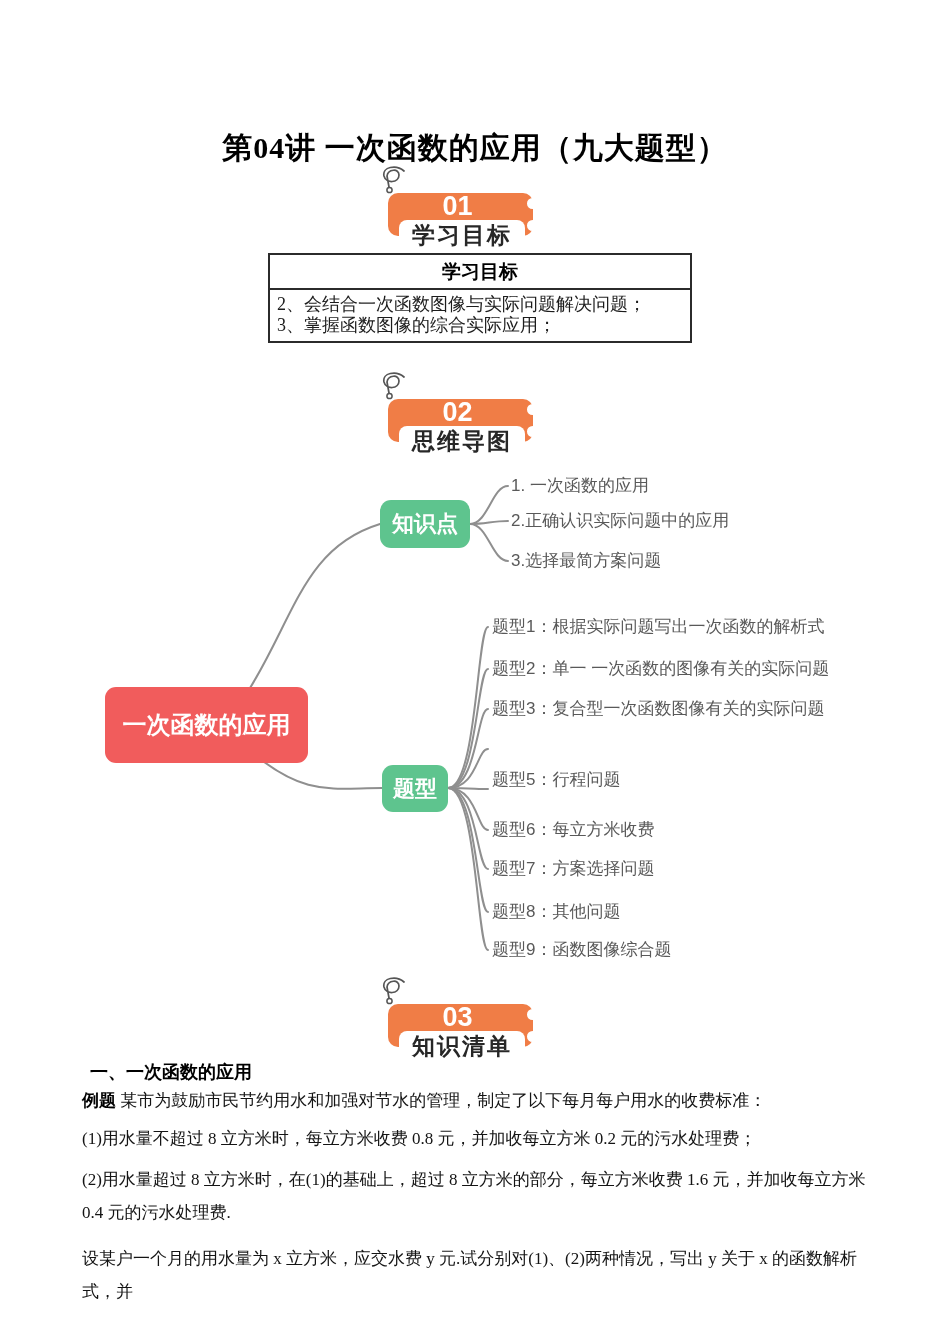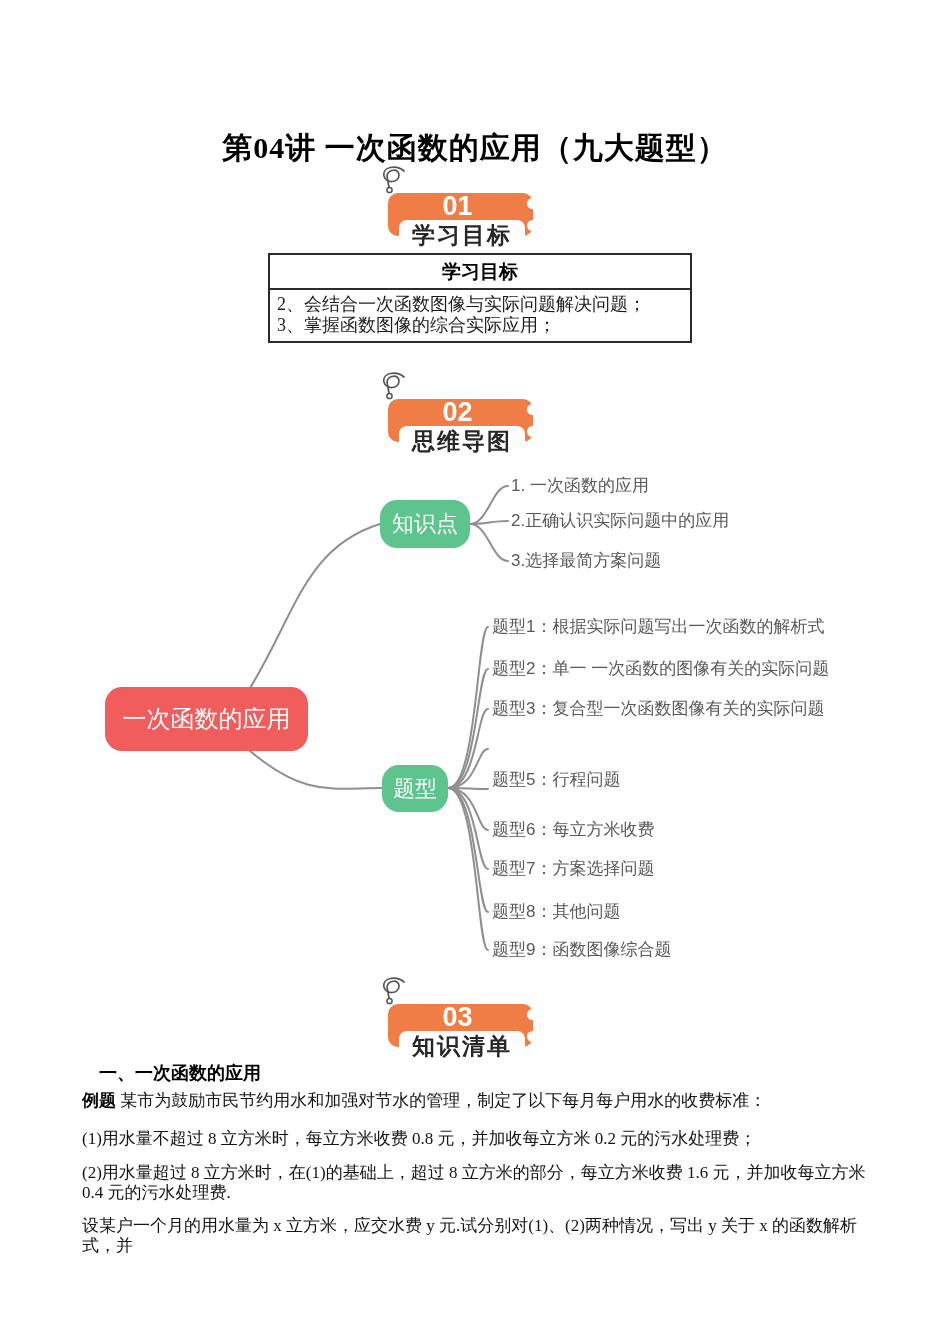--- a/index.html
+++ b/index.html
@@ -42,39 +42,40 @@
     font-family:"Liberation Serif",serif;
   }
   .goals-body{padding:4px 6px 5px 7px;}
   .goals-row{font-size:18px;line-height:21px;color:#1c1c1c;white-space:nowrap;}
 
   
   .mindmap{position:absolute;left:0;top:455px;width:950px;height:525px;}
   .mm-svg{position:absolute;left:0;top:0;}
   .mm-node{
     position:absolute;display:flex;align-items:center;justify-content:center;
-    color:#fff;font-family:"Liberation Sans",sans-serif;border-radius:17px;
+    color:#fff;font-family:"Liberation Sans",sans-serif;border-radius:11px;
     white-space:nowrap;
+    font-weight:bold;
   }
-  .mm-root{left:105px;top:232px;width:203px;height:64px;background:#f15c5c;font-size:24px;}
+  .mm-root{left:105px;top:232px;width:203px;height:76px;background:#f15c5c;font-size:24px;}
   .mm-b1{left:380px;top:45px;width:90px;height:48px;background:#5ec48e;font-size:22px;}
   .mm-b2{left:382px;top:310px;width:66px;height:47px;background:#5ec48e;font-size:22px;}
   .mm-item{
     position:absolute;left:492px;height:20px;line-height:20px;
     font-family:"Liberation Sans",sans-serif;font-size:17px;color:#595959;white-space:nowrap;
   }
   .mm-item.k{left:486px;margin-left:25px;}
 
   
   .content{position:absolute;left:82px;top:1062px;width:800px;}
   .content-heading{
-    font-family:Liberation Sans, sans-serif;font-weight:bold;font-size:18px;color:#000;
-    margin:0 0 6px 17px;line-height:22px;
+    font-family:Liberation Mono, monospace;font-weight:bold;font-size:18px;color:#000;
+    margin:0 0 6px 8px;line-height:22px;
   }
-  .content p{margin:0 0 13px 0;font-size:17px;line-height:20px;color:#141414;}
+  .content p{margin:0 0 13px 0;font-size:17px;line-height:33px;color:#141414;}
   .content p.tight{line-height:22px;}
   .example-label{font-family:"Liberation Sans",sans-serif;font-weight:bold;color:#000;}
 </style>
 </head>
 <body>
 
 <h1 class="doc-title">第04讲 一次函数的应用（九大题型）</h1>
 
 <div class="badge-wrap" style="top:193px;">
   <svg class="pin" viewBox="0 0 36 34">

